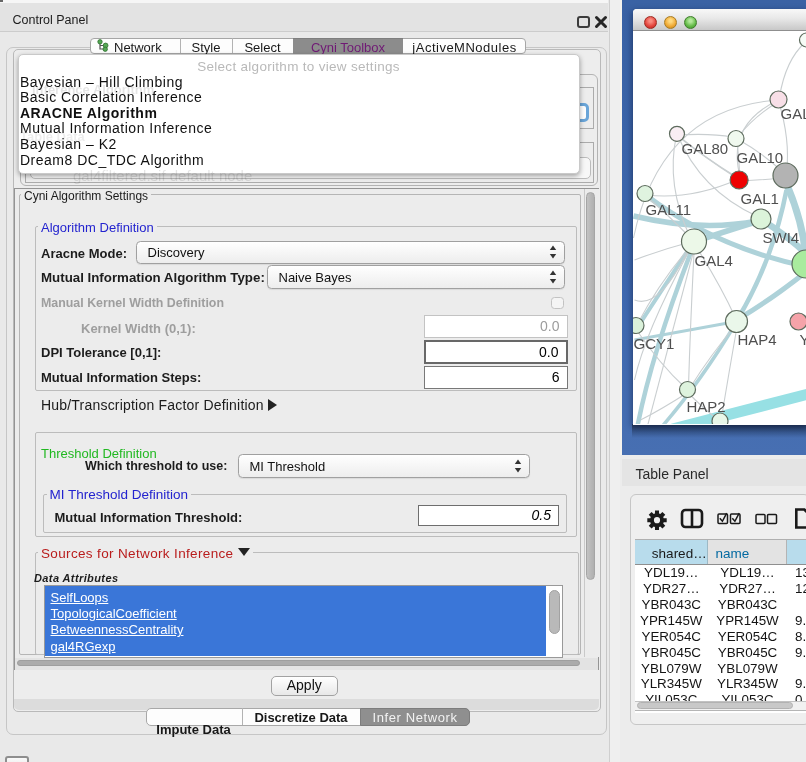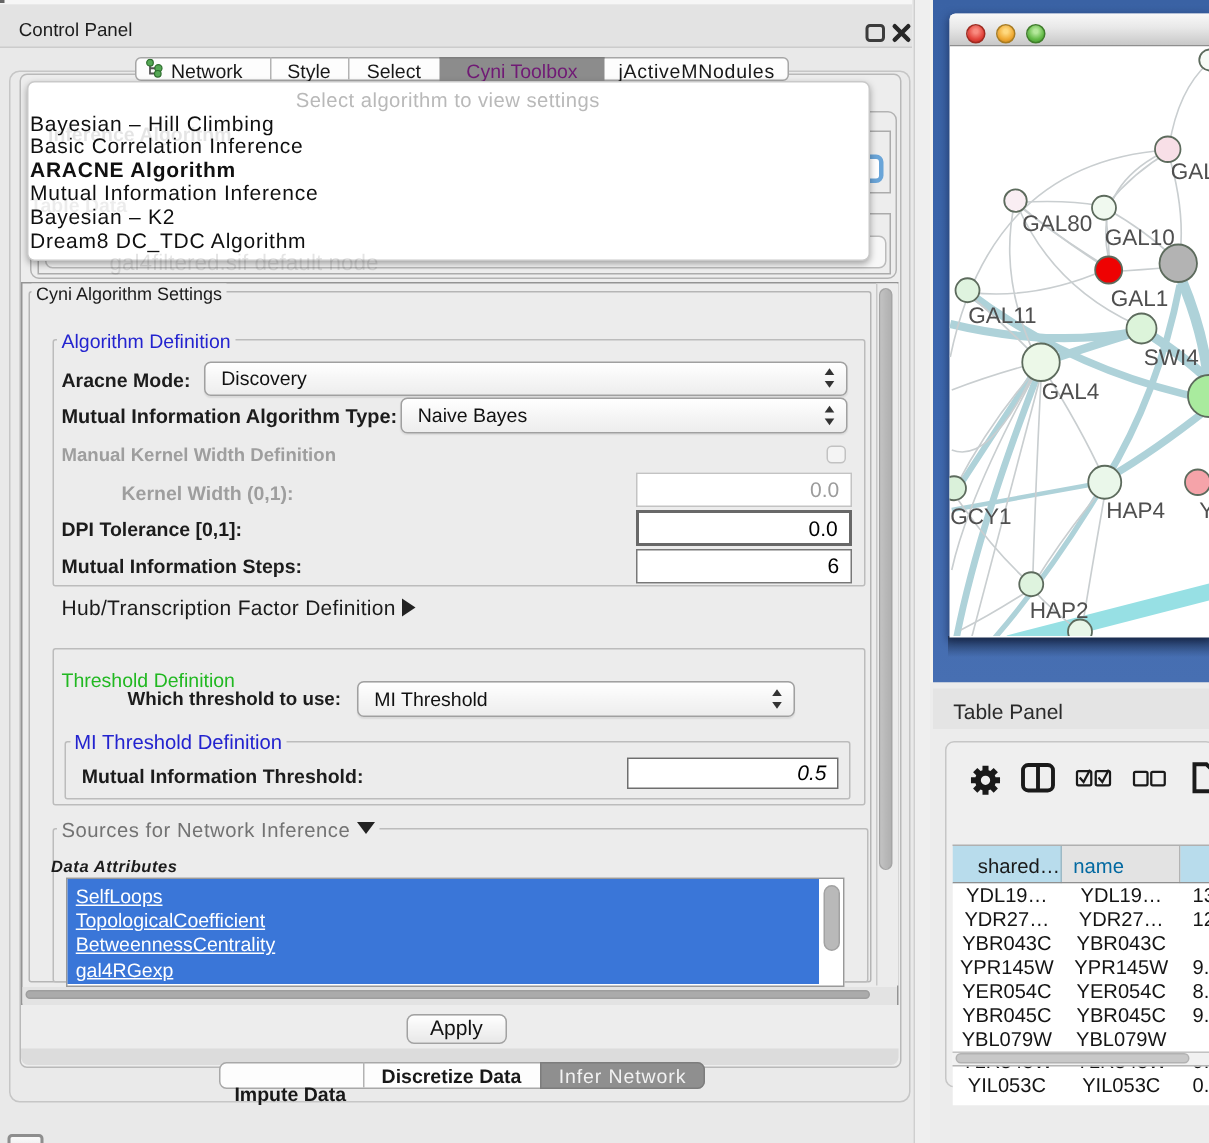--- a/index.html
+++ b/index.html
@@ -108,21 +108,21 @@
       </svg>
 </div>
 <div class="abs" style="left:43px;top:493.5px;width:524px;height:39.5px;border:1px solid #bcbcbc;border-radius:2px;box-sizing:border-box;"></div>
 <div class="gtitle" style="left:46.5px;top:487px;color:#2323cf;font-size:13.5px;">MI Threshold Definition</div>
 <div class="lbl" style="left:54.5px;top:509.5px;">Mutual Information Threshold:</div>
 <div class="tf" style="left:418px;top:504.5px;width:141px;height:21.5px;border:1.5px solid #6e6e6e;box-sizing:border-box;font-style:italic;">
       <span>0.5</span>
     </div>
 
 <div class="abs" style="left:35px;top:552px;width:543.5px;height:103px;border:1px solid #bcbcbc;border-radius:2px;box-sizing:border-box;"></div>
-<div class="gtitle" style="left:38px;top:545.5px;color:#737373;font-size:13.5px;letter-spacing:0.35px;">Sources for Network Inference <span style="display:inline-block;width:0;height:0;border-top:8px solid #222;border-left:6px solid transparent;border-right:6px solid transparent;vertical-align:2px;"></span></div>
+<div class="gtitle" style="left:38px;top:545.5px;color:#b91c1c;font-size:13.5px;letter-spacing:0.35px;">Sources for Network Inference <span style="display:inline-block;width:0;height:0;border-top:8px solid #222;border-left:6px solid transparent;border-right:6px solid transparent;vertical-align:2px;"></span></div>
 <div class="lbl" style="left:34px;top:571.5px;font-size:11px;letter-spacing:0.4px;font-style:italic;">Data Attributes</div>
 <div class="abs" style="left:44px;top:584.5px;width:519px;height:73.5px;background:#fff;border:1px solid #999;box-sizing:border-box;"></div>
 <div class="abs" style="left:45px;top:585.5px;width:501px;height:70px;background:#3a76d8;"></div>
 <div class="abs" style="left:50.5px;top:589.5px;font-size:13px;color:#fff;line-height:16.4px;text-decoration:underline;">SelfLoops<br>TopologicalCoefficient<br>BetweennessCentrality<br>gal4RGexp</div>
 <div class="abs" style="left:549px;top:590px;width:10.5px;height:43.5px;background:#b9b9b9;border:1px solid #a2a2a2;border-radius:6px;box-sizing:border-box;"></div>
 
 <div class="abs" style="left:583.5px;top:189px;width:14px;height:468px;background:#ececec;border-left:1px solid #c9c9c9;"></div>
 <div class="abs" style="left:585.5px;top:191.5px;width:9.5px;height:388px;background:linear-gradient(90deg,#c2c2c2,#b0b0b0);border:1px solid #a5a5a5;border-radius:6px;box-sizing:border-box;"></div>
 <div class="abs" style="left:15px;top:657.5px;width:583px;height:12px;background:#e3e3e3;"></div>
 <div class="abs" style="left:17px;top:659.5px;width:563px;height:6.5px;background:#ababab;border:1px solid #9e9e9e;border-radius:4px;box-sizing:border-box;"></div>
@@ -244,21 +244,21 @@
 <line x1="47" y1="3" x2="47" y2="20" stroke-width="2.6"></line>
 <rect x="73" y="7" width="9.5" height="9.5" rx="1" stroke-width="1.5"></rect>
 <rect x="85.5" y="7" width="9.5" height="9.5" rx="1" stroke-width="1.5"></rect>
 <path d="M74.8 11.3 l2.6 3 4.3 -8.2" stroke-width="1.5"></path>
 <path d="M87.3 11.3 l2.6 3 4.3 -8.2" stroke-width="1.5"></path>
 <rect x="111" y="7.5" width="9" height="9" rx="1" stroke-width="1.5"></rect>
 <rect x="122.5" y="7.5" width="9" height="9" rx="1" stroke-width="1.5"></rect>
 <path d="M151.3 2.5 h8 l4 4 v14 h-12 z" stroke-width="2.6"></path>
 </g>
 </svg>
-<div class="abs" style="left:634.5px;top:538.5px;width:171.5px;height:173px;overflow:hidden;border-top:1px solid #b0b0b0;margin-top:24px;">
+<div class="abs" style="left:634.5px;top:538.5px;width:171.5px;height:173px;overflow:hidden;border-top:1px solid #b0b0b0;">
   <div class="abs" style="left:0;top:0;width:73.5px;height:25px;background:#b8dcec;border-right:1px solid #9db9c5;box-sizing:border-box;"></div>
   <div class="abs" style="left:73.5px;top:0;width:79px;height:25px;background:#e3e3e3;border-right:1px solid #b4b4b4;box-sizing:border-box;"></div>
   <div class="abs" style="left:152.5px;top:0;width:19px;height:25px;background:#b8dcec;"></div>
   <div class="abs" style="left:0;top:0;width:171.5px;height:25px;border-bottom:1px solid #8f8f8f;box-sizing:border-box;"></div>
   <div class="abs" style="left:8px;top:6px;width:73.5px;text-align:center;font-size:13.5px;color:#1a1a1a;">shared…</div>
   <div class="abs" style="left:81px;top:6px;width:79px;text-align:left;font-size:13.5px;color:#0369a1;">name</div>
   <div class="abs" style="left:0;top:25px;width:171.5px;height:148px;background:#fff;"></div>
   <div class="abs" style="left:0;top:25.3px;width:73.5px;text-align:center;font-size:13.4px;color:#141414;line-height:15px;">YDL19…</div>
 <div class="abs" style="left:73.5px;top:25.3px;width:79px;text-align:center;font-size:13.4px;color:#141414;line-height:15px;">YDL19…</div>
 <div class="abs" style="left:160.5px;top:25.3px;font-size:13.4px;color:#141414;line-height:15px;">13</div>

